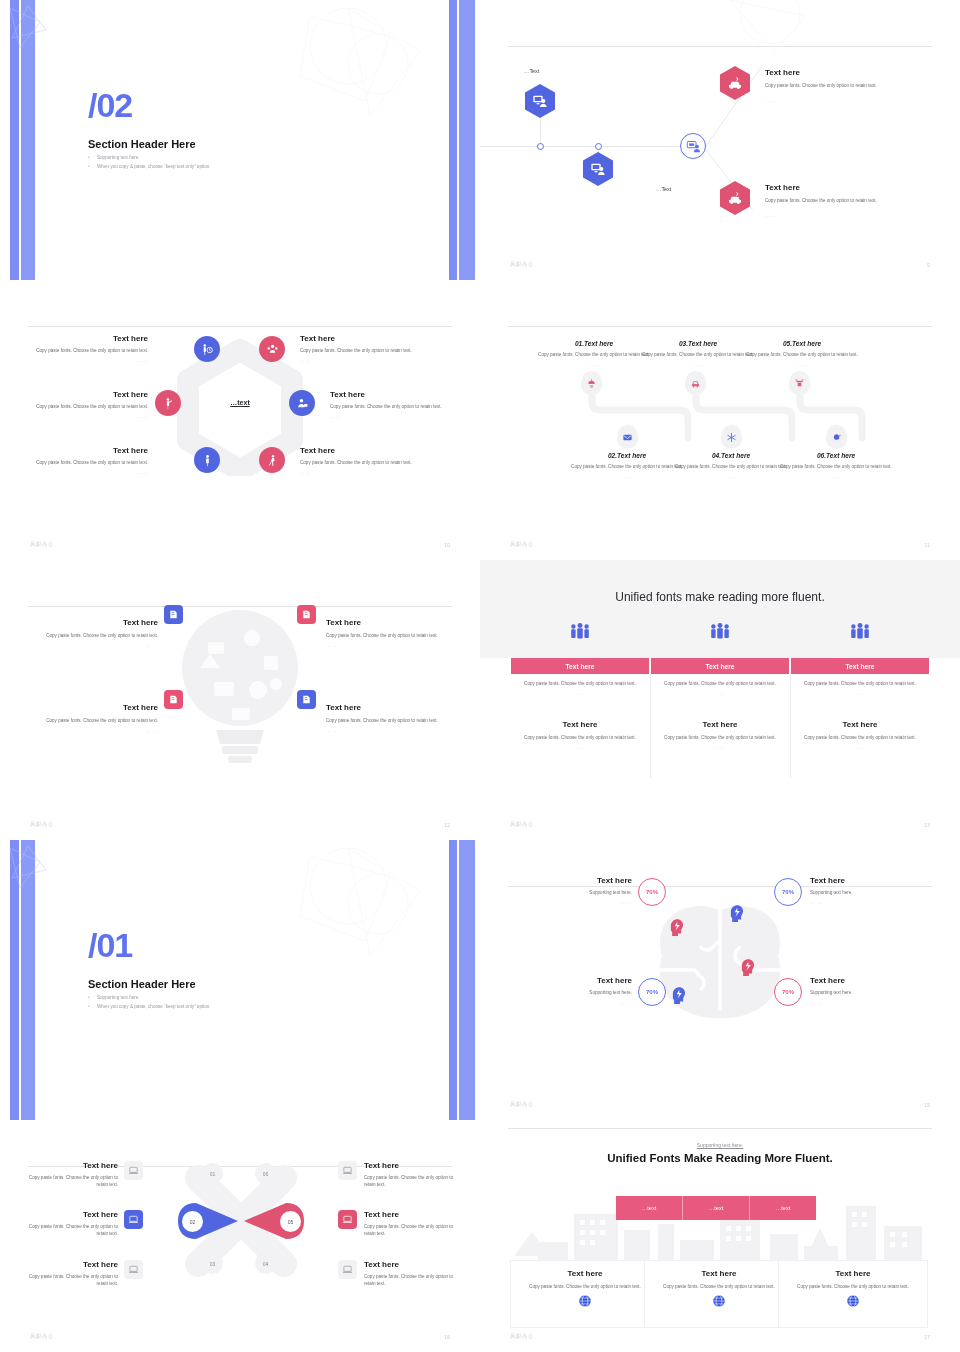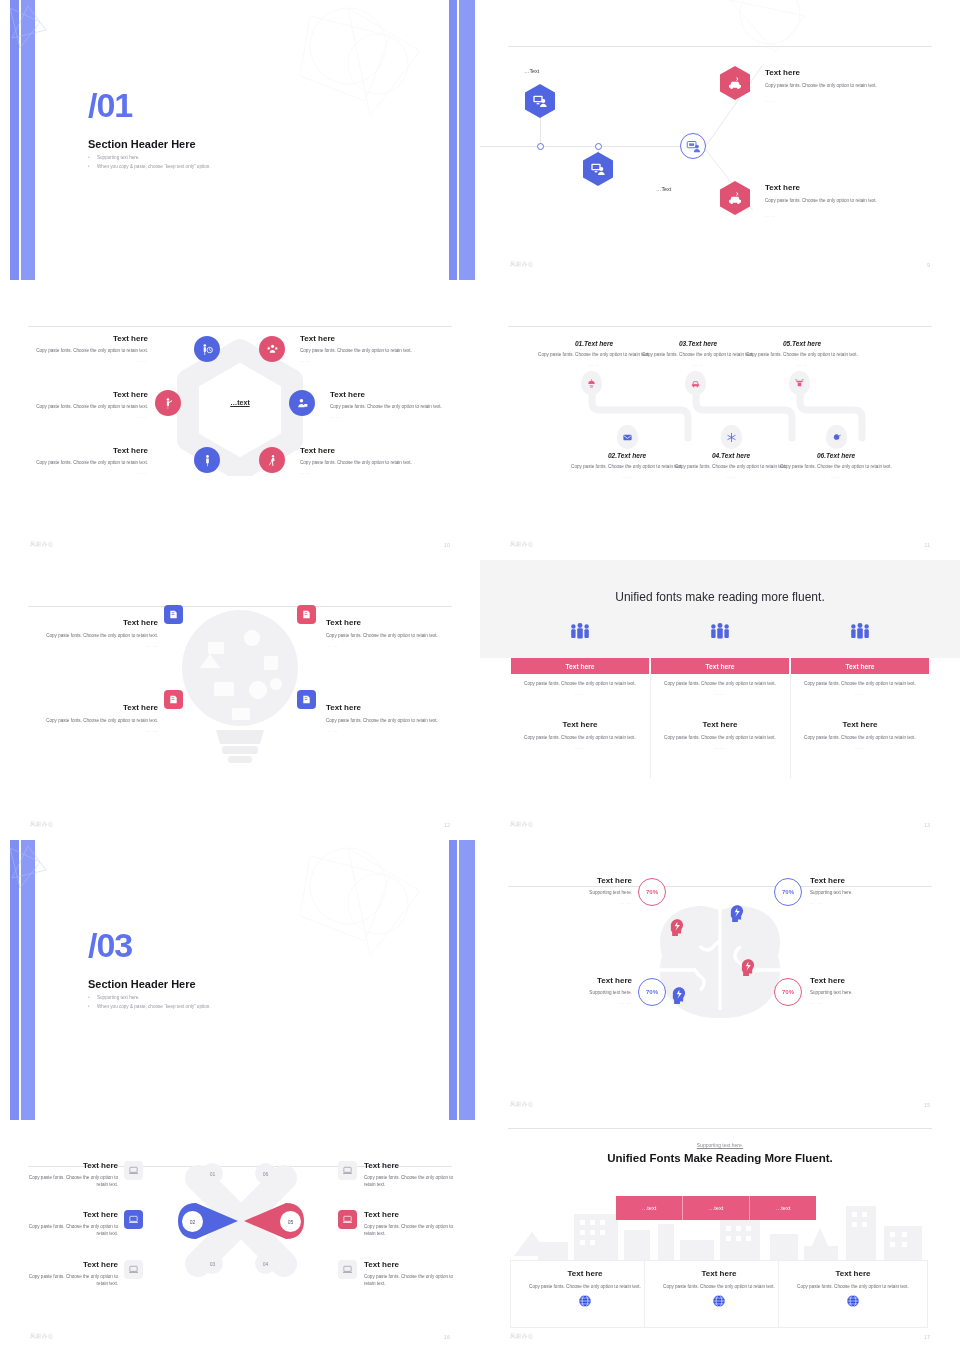--- a/index.html
+++ b/index.html
@@ -153,21 +153,21 @@
         <path d="M40 10 L120 30 L95 95 L30 70 Z"></path>
         <path d="M78 2 L150 45 L100 110 Z"></path>
       </g>
     </svg>
     <svg style="position:absolute;left:8px;top:4px;width:40px;height:48px;opacity:.55" viewBox="0 0 40 48">
       <g fill="none" stroke="#b9c4f9" stroke-width=".8">
         <path d="M2 4 L32 18 L12 44 Z"></path>
           <path d="M20 2 L38 26 L4 34 Z"></path>
       </g>
     </svg>
-    <div class="sec-num">/01</div>
+    <div class="sec-num">/02</div>
     <div class="sec-head">Section Header Here</div>
     <ul class="sec-bullets">
       <li>Supporting text here.</li>
       <li>When you copy &amp; paste, choose “keep text only” option.</li>
     </ul>
   </div>
 
   <div class="slide">
     <div class="hr-top"></div>
     <svg style="position:absolute;right:120px;top:0;width:130px;height:60px;opacity:.45" viewBox="0 0 130 60">
@@ -594,21 +594,21 @@
         <path d="M40 10 L120 30 L95 95 L30 70 Z"></path>
         <path d="M78 2 L150 45 L100 110 Z"></path>
       </g>
     </svg>
     <svg style="position:absolute;left:8px;top:4px;width:40px;height:48px;opacity:.55" viewBox="0 0 40 48">
       <g fill="none" stroke="#b9c4f9" stroke-width=".8">
         <path d="M2 4 L32 18 L12 44 Z"></path>
           <path d="M20 2 L38 26 L4 34 Z"></path>
       </g>
     </svg>
-    <div class="sec-num">/03</div>
+    <div class="sec-num">/01</div>
     <div class="sec-head">Section Header Here</div>
     <ul class="sec-bullets">
       <li>Supporting text here.</li>
       <li>When you copy &amp; paste, choose “keep text only” option.</li>
     </ul>
   </div>
 
   <div class="slide">
     <div class="hr-top"></div>
 

